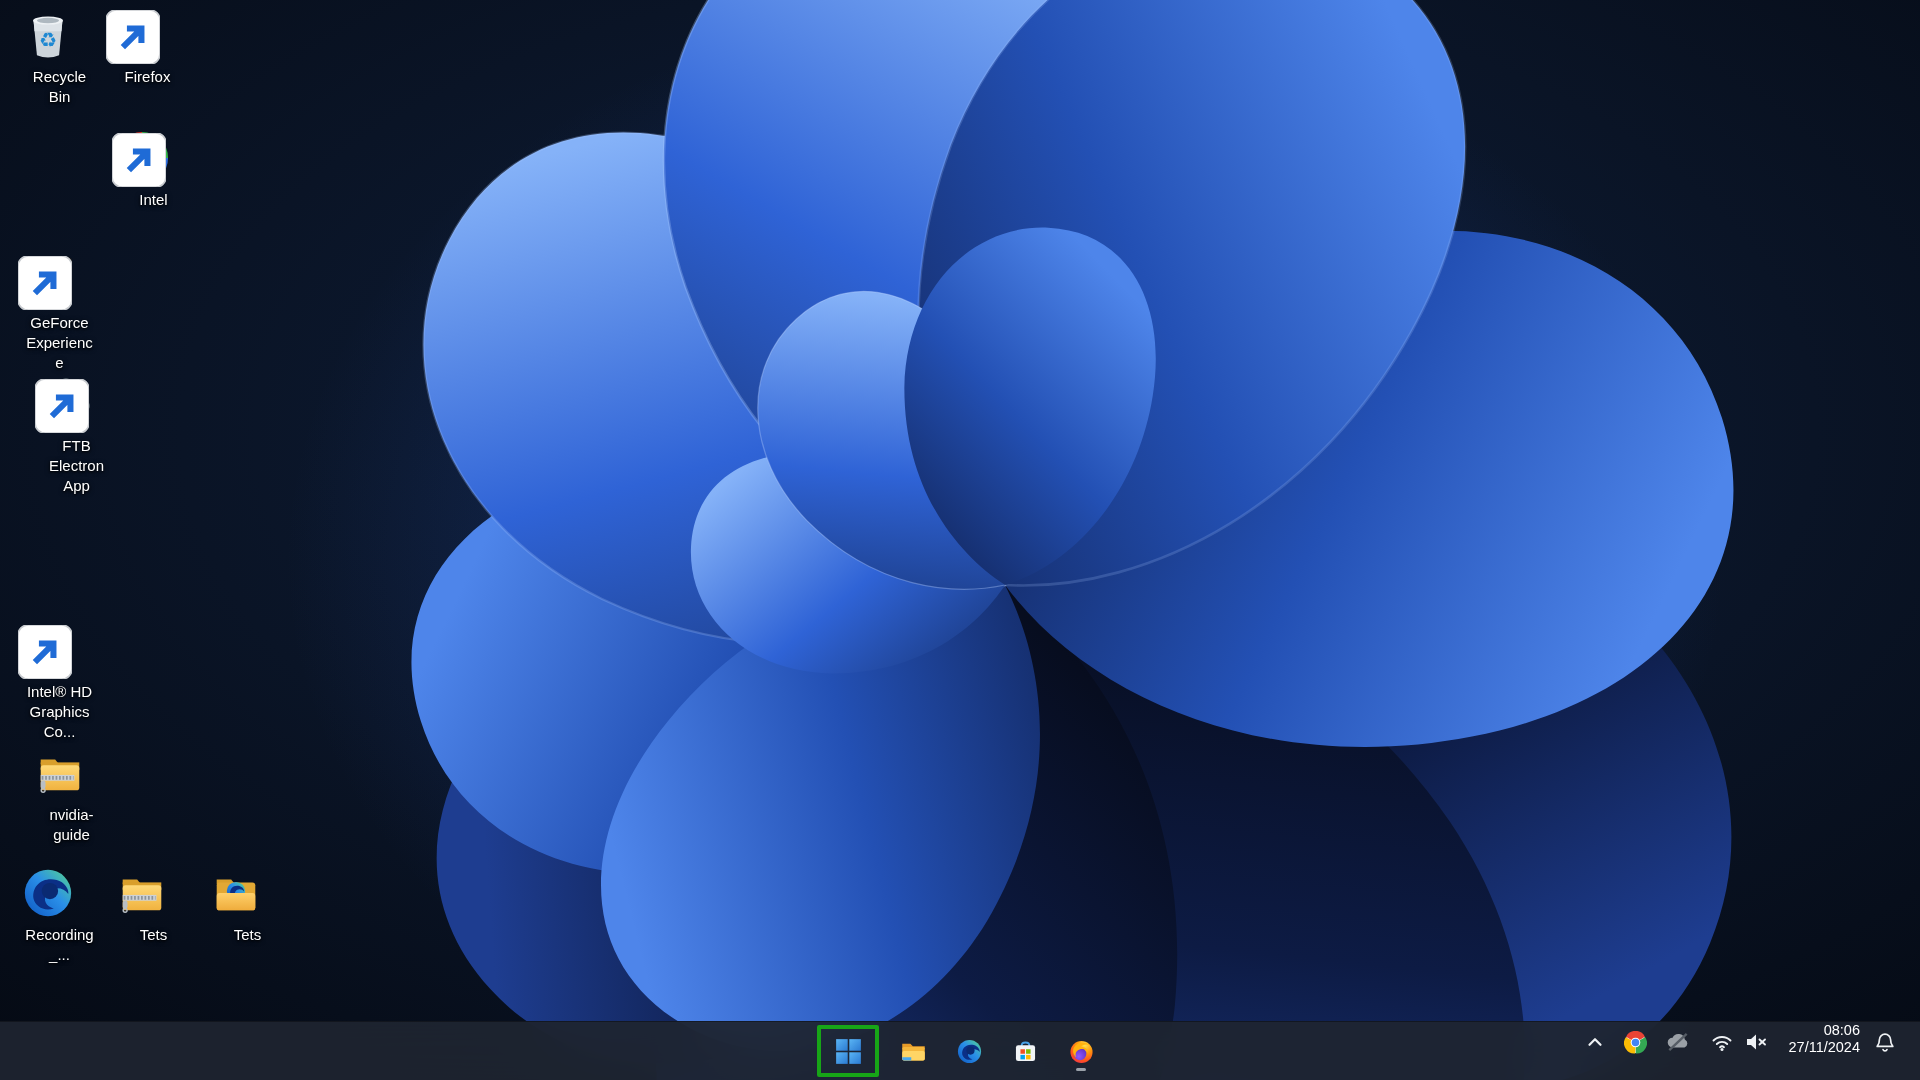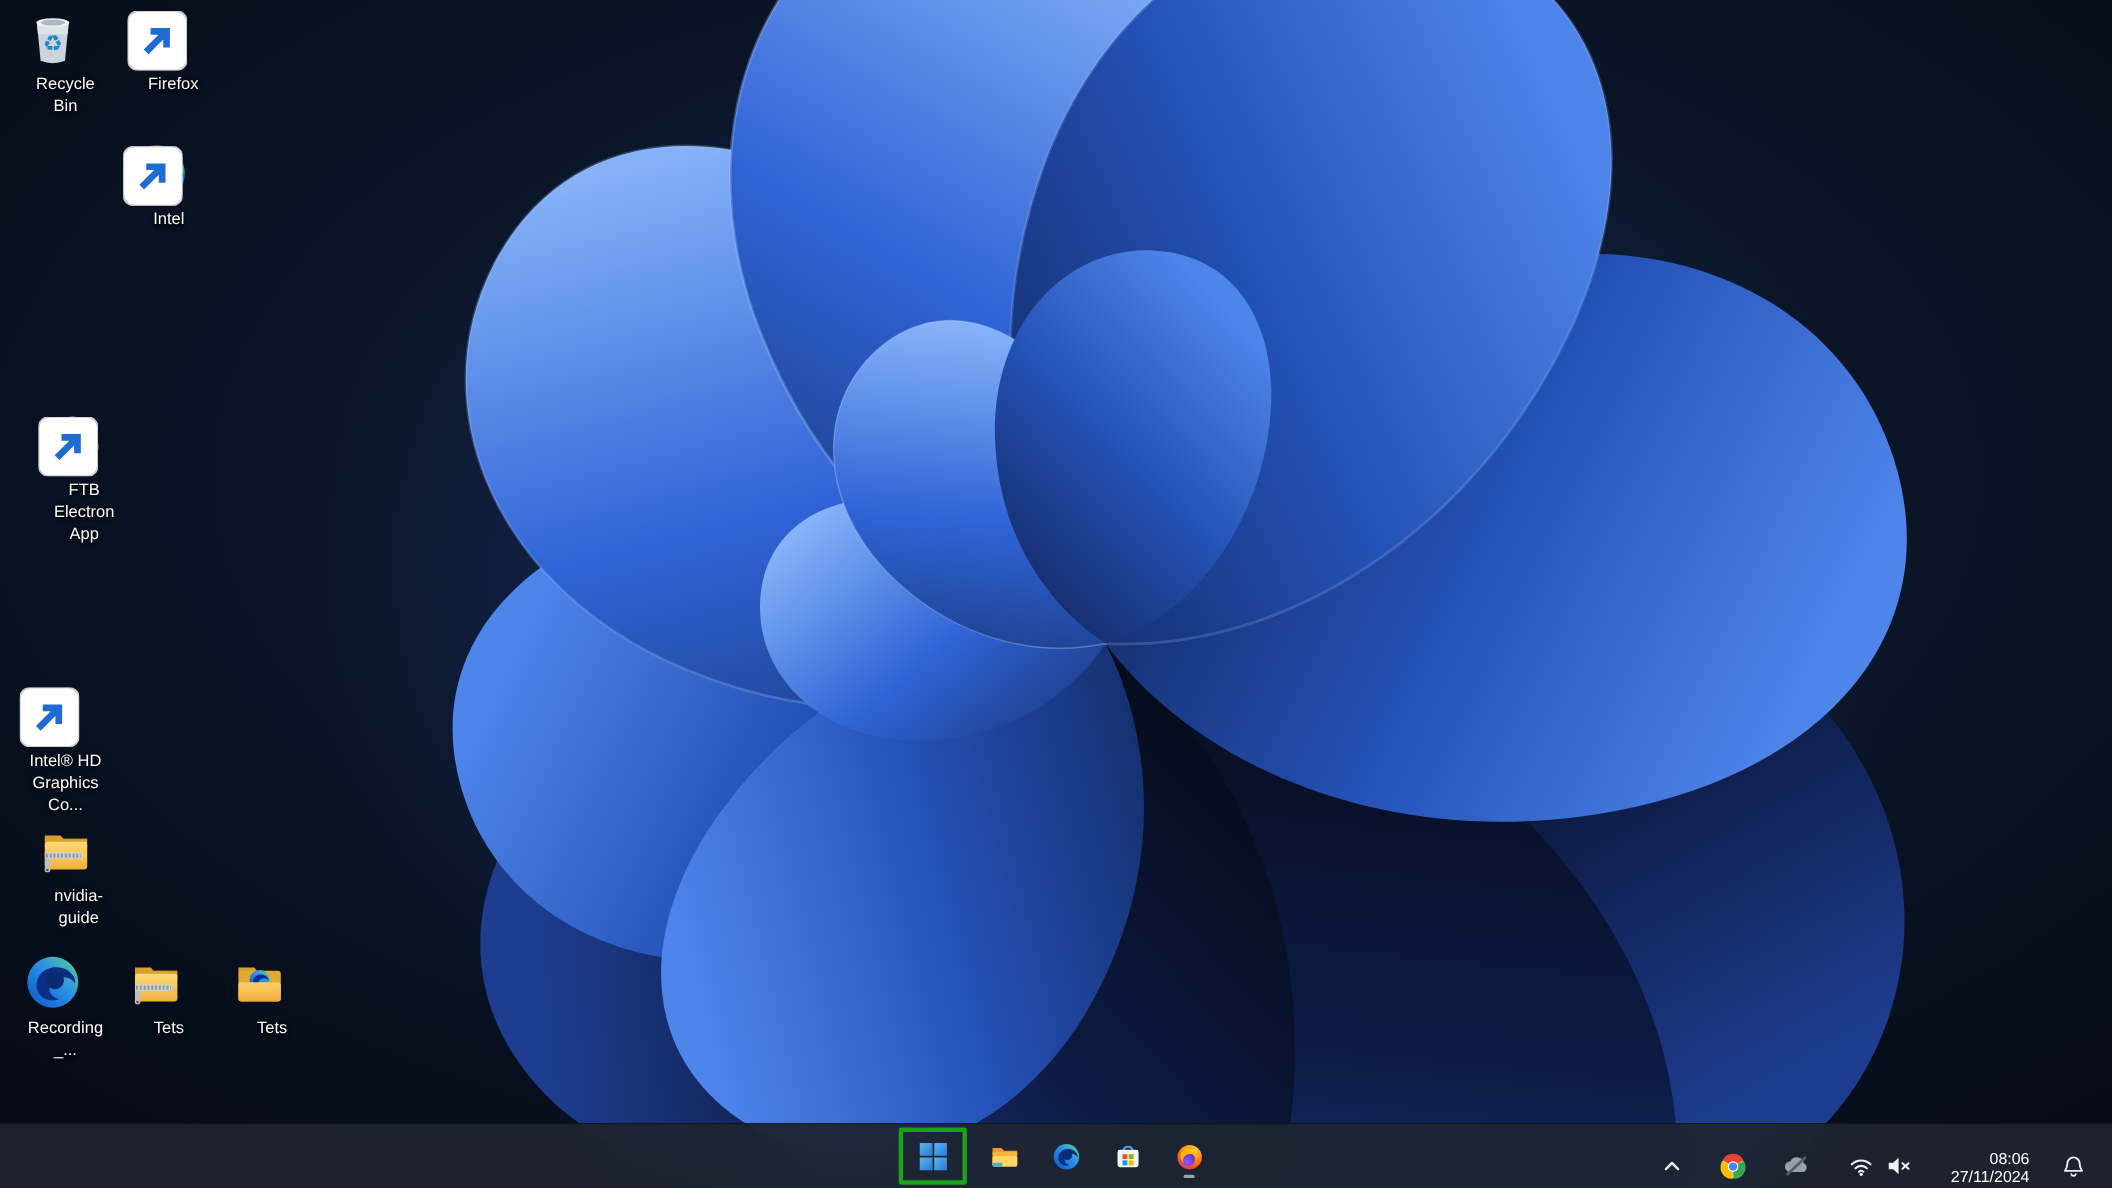--- a/index.html
+++ b/index.html
@@ -22,22 +22,22 @@
   .tb-center{position:absolute;left:50%;transform:translateX(-50%);height:100%;
     display:flex;align-items:center;gap:12px;}
   .tb-btn{width:44px;height:46px;border-radius:6px;display:flex;align-items:center;
     justify-content:center;position:relative;}
   .tb-btn svg{width:27px;height:27px;display:block;}
   .start-box{border:4px solid #17a517;border-radius:2px;width:54px;height:44px;
     display:flex;align-items:center;justify-content:center;}
   .run-dot{position:absolute;bottom:3px;left:50%;transform:translateX(-50%);
     width:10px;height:3px;border-radius:2px;background:#9aa1a9;}
 
-  .tray{position:absolute;right:0;top:0;height:100%;display:flex;align-items:flex-end;
-    gap:23px;padding-right:18px;}
+  .tray{position:absolute;right:0;top:0;height:100%;display:flex;align-items:flex-start;
+    gap:8px;padding-right:18px;}
   .tray-btn{height:40px;border-radius:5px;display:flex;align-items:center;
     justify-content:center;padding:0 5px;}
   .netvol{display:flex;align-items:center;gap:11px;padding:0 7px;}
   .clock{text-align:right;color:#fff;font-size:14.5px;line-height:17px;margin-left:6px;}
   .clock div{white-space:nowrap;}
 </style>
 </head>
 <body>
 
 <div id="screen">
@@ -95,21 +95,21 @@
         <path d="M13 13 L43 13 L39.5 49 Q28 53.5 16.5 49 Z" fill="#cdd4da"></path>
         <path d="M13 13 L43 13 L42 24 L14 24 Z" fill="#dde3e8"></path>
         <ellipse cx="28" cy="13" rx="15.5" ry="4.2" fill="#eef2f5"></ellipse>
         <ellipse cx="28" cy="13" rx="11.5" ry="2.8" fill="#aeb8c0"></ellipse>
         <text x="28" y="40" font-size="21" fill="#1e88d2" text-anchor="middle" font-family="DejaVu Sans">♻</text>
       </svg>
     </div>
     <div class="lbl">Recycle Bin</div>
   </div>
 
-  <div class="dicon" style="left:98px;top:8px">
+  <div class="dicon" style="left:88px;top:8px">
     <div class="art">
       <svg viewBox="0 0 56 56">
         <defs>
           <radialGradient id="ffo" cx="0.65" cy="0.2" r="1.0">
             <stop offset="0" stop-color="#ffe14d"></stop>
               <stop offset="0.35" stop-color="#ff9a0d"></stop>
             <stop offset="0.7" stop-color="#ff4f1f"></stop>
               <stop offset="1" stop-color="#e3256b"></stop>
           </radialGradient>
           <radialGradient id="ffi" cx="0.4" cy="0.7" r="0.8">
@@ -142,20 +142,37 @@
         <circle cx="28" cy="28" r="9" fill="#10161f"></circle>
       </svg>
       <svg class="badge" viewBox="0 0 16 16">
         <rect width="16" height="16" rx="3" fill="#fff" stroke="#c9ccd0" stroke-width=".5"></rect>
         <path d="M5 11 L10.5 5.5 M6.2 5.5 H10.5 V9.8" stroke="#1f6bd6" stroke-width="1.8" fill="none"></path>
       </svg>
     </div>
     <div class="lbl">Intel</div>
   </div>
 
+  <div class="dicon" style="left:0px;top:254px">
+    <div class="art">
+      <svg viewBox="0 0 56 56">
+        <rect x="3" y="3" width="50" height="50" rx="5" fill="#1e1e1e"></rect>
+        <ellipse cx="30" cy="28" rx="16" ry="11" fill="#76b900"></ellipse>
+        <ellipse cx="33" cy="25.5" rx="11.5" ry="7" fill="#1e1e1e"></ellipse>
+        <ellipse cx="31" cy="30" rx="7" ry="4.5" fill="#76b900"></ellipse>
+        <path d="M14 28 C10 21 12 14 21 11 C16 16 15.5 21 19 25 Z" fill="#76b900"></path>
+        <path d="M14 28 C18 36 28 40 39 37.5 C30 36.5 21 33 18 27.5 Z" fill="#76b900"></path>
+      </svg>
+      <svg class="badge" viewBox="0 0 16 16">
+        <rect width="16" height="16" rx="3" fill="#fff" stroke="#c9ccd0" stroke-width=".5"></rect>
+        <path d="M5 11 L10.5 5.5 M6.2 5.5 H10.5 V9.8" stroke="#1f6bd6" stroke-width="1.8" fill="none"></path>
+      </svg>
+    </div>
+    <div class="lbl">GeForce Experience</div>
+  </div>
 
   <div class="dicon" style="left:17px;top:377px">
     <div class="art">
       <svg viewBox="0 0 56 56">
         <rect x="3" y="3" width="50" height="50" rx="10" fill="#39444c"></rect>
         <g fill="#2c363d">
           <circle cx="14" cy="12" r="8"></circle>
             <circle cx="41" cy="45" r="9"></circle>
           <circle cx="45" cy="15" r="7"></circle>
             <circle cx="11" cy="43" r="6"></circle>

